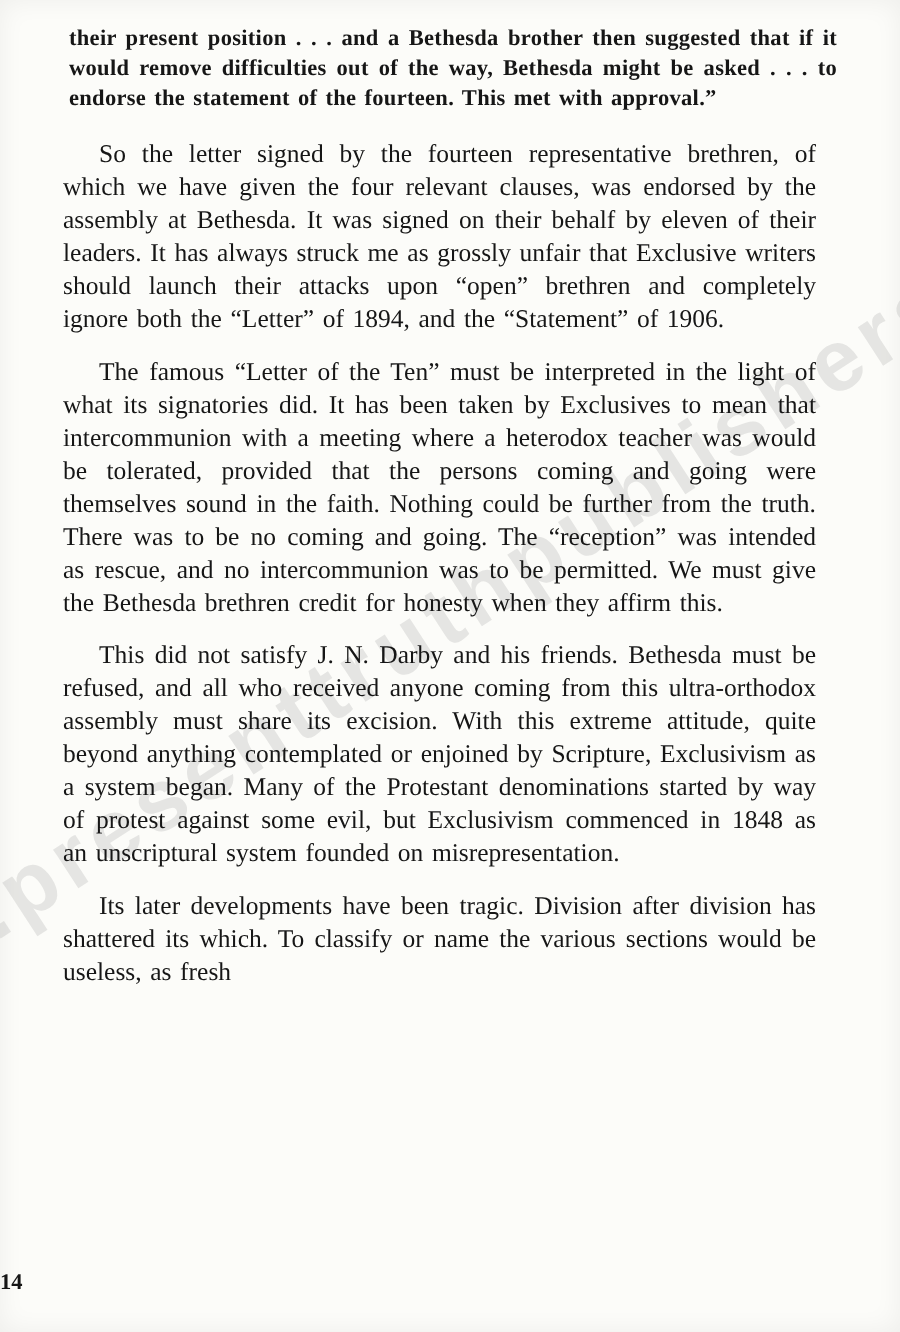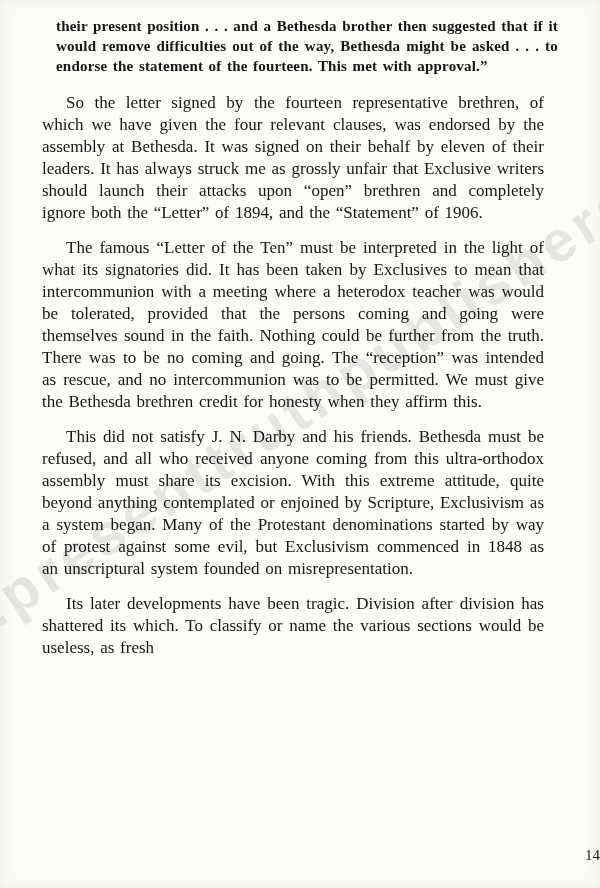--- a/index.html
+++ b/index.html
@@ -23,38 +23,38 @@
     padding: 16px 42px 0 42px;
     z-index: 2;
   }
   .quote-block {
     font-size: 15px;
     line-height: 20px;
     font-weight: bold;
     text-align: justify;
     letter-spacing: 0.2px;
     word-spacing: 1.5px;
-    margin: 0 0 16px 14px;
+    margin: 0 0 16px 4px;
   }
   p.body-para {
     font-size: 17px;
     line-height: 22px;
     text-align: justify;
     text-indent: 24px;
     word-spacing: 1.5px;
     margin: 0 14px 13px 0;
   }
   .page-number {
     position: absolute;
     bottom: 24px;
     left: 0;
     width: 100%;
-    text-align: right;
+    text-align: left;
     font-size: 15px;
-    font-weight: normal;
+    font-weight: bold;
     z-index: 2;
   }
   .watermark {
     position: absolute;
     top: 46%;
     left: 50%;
     transform: translate(-50%, -50%) rotate(-33deg);
     font-family: "Liberation Sans", sans-serif;
     font-size: 58px;
     font-weight: bold;

